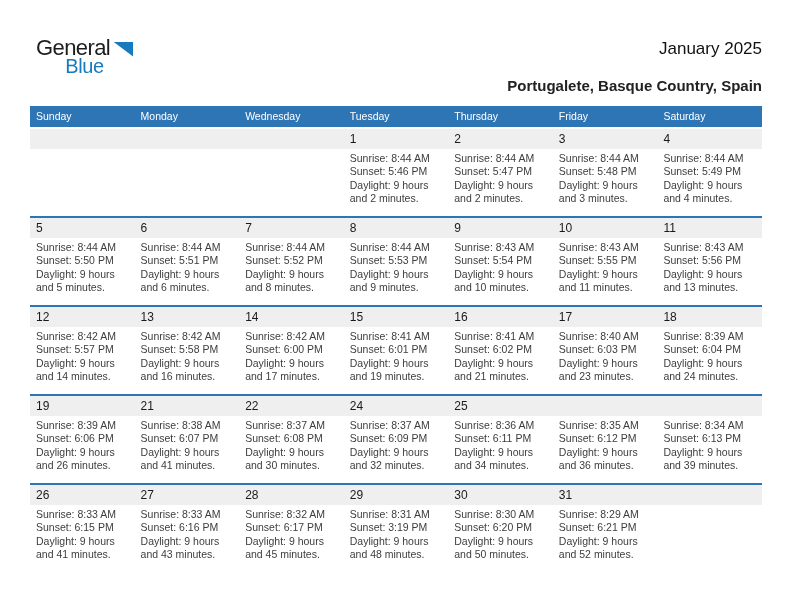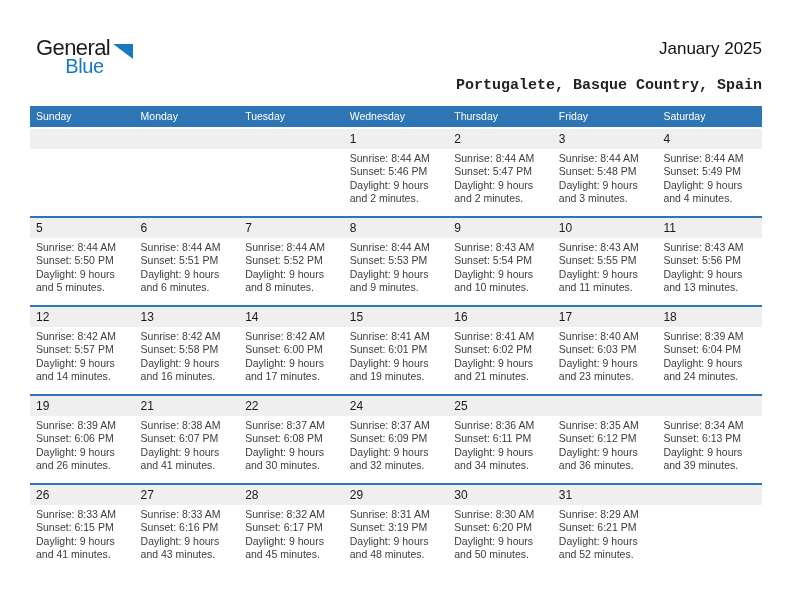--- a/index.html
+++ b/index.html
@@ -8,21 +8,21 @@
   .page {
     position: relative;
     width: 792px;
     height: 612px;
     background: #ffffff;
     overflow: hidden;
   }
 
   
   .logo { position: absolute; left: 36px; top: 37px; }
-  .logo-row { display: flex; align-items: flex-end; gap: 3px; }
+  .logo-row { display: flex; align-items: center; gap: 3px; }
   .logo-general {
     font-size: 22px; line-height: 1; color: #1c1c1c;
     letter-spacing: -0.6px; font-weight: 400;
   }
   .logo-triangle {
     width: 20px; height: 15px; margin-top: 2px;
     background: var(--logo-blue, #1779BE);
     clip-path: polygon(0 0, 100% 0, 100% 100%);
   }
   .logo-blue-text {
@@ -34,21 +34,20 @@
   
   .title {
     position: absolute; top: 40px; right: 30px;
     font-size: 17px; line-height: 1; color: #111111; font-weight: 400;
     text-align: right;
   }
   .subtitle {
     position: absolute; top: 77px; right: 30px;
     font-size: 15px; line-height: 1.2; color: #222222; font-weight: bold;
     text-align: right;
-    font-family: Liberation Mono, monospace;
   }
 
   
   .cal { position: absolute; left: 30px; top: 106px; width: 732px; }
   .cal-header {
     display: grid; grid-template-columns: repeat(7, 1fr);
     background: var(--header-blue, #2E75B6); height: 21px;
   }
   .hcell { color: #ffffff; font-size: 10.5px; line-height: 21px; padding-left: 6px; }
 
@@ -76,22 +75,22 @@
     <span class="logo-blue-text">Blue</span>
   </div>
 
   <div class="title">January 2025</div>
   <div class="subtitle">Portugalete, Basque Country, Spain</div>
 
   <div class="cal">
     <div class="cal-header" id="cal-header">
         <div class="hcell">Sunday</div>
         <div class="hcell">Monday</div>
+        <div class="hcell">Wednesday</div>
         <div class="hcell">Tuesday</div>
-        <div class="hcell">Wednesday</div>
         <div class="hcell">Thursday</div>
         <div class="hcell">Friday</div>
         <div class="hcell">Saturday</div>
       </div>
     <div id="weeks">
         <div class="week first">
           <div class="date-strip">
             <div class="date-num"></div>
             <div class="date-num"></div>
             <div class="date-num"></div>

